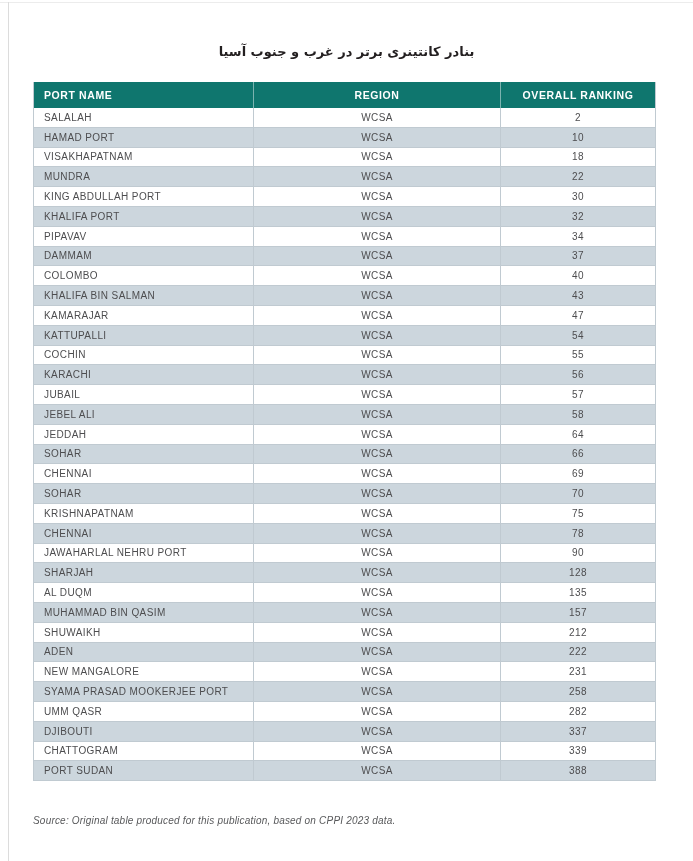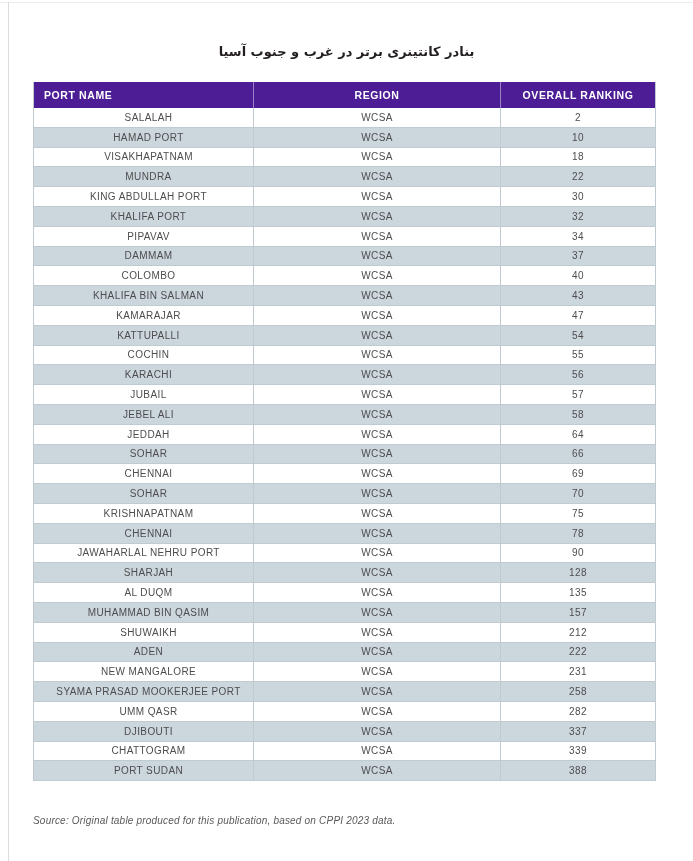--- a/index.html
+++ b/index.html
@@ -46,21 +46,21 @@
     top: 82px;
     width: 622px;
     border-collapse: collapse;
     table-layout: fixed;
   }
   col.c-port { width: 220px; }
   col.c-region { width: 247px; }
   col.c-rank { width: 155px; }
 
   thead th {
-    background: #4c1d95;
+    background: #0f766e;
     color: #ffffff;
     font-size: 10.5px;
     font-weight: bold;
     letter-spacing: 0.6px;
     height: 26px;
     padding: 0;
     border: none;
     text-transform: uppercase;
   }
   thead th.h-port { text-align: left; padding-left: 10px; }
@@ -72,21 +72,21 @@
     font-size: 10px;
     color: #4d4d4f;
     letter-spacing: 0.4px;
     padding: 0;
     border-bottom: 1px solid #c0cad1;
     white-space: nowrap;
     overflow: hidden;
   }
   tbody tr:nth-child(even) td { background: #ccd6dd; }
   tbody tr:nth-child(odd) td { background: #ffffff; }
-  tbody td.td-port { text-align: center; padding-left: 10px; }
+  tbody td.td-port { text-align: left; padding-left: 10px; }
   tbody td.td-region, tbody td.td-rank { text-align: center; }
   tbody td + td { border-left: 1px solid #c0cad1; }
   table.ports { border-left: 1px solid #c0cad1; border-right: 1px solid #c0cad1; border-bottom: 1px solid #aab5bd; }
 
   .source {
     position: absolute;
     left: 33px;
     top: 815px;
     font-size: 10px;
     color: #58595b;

